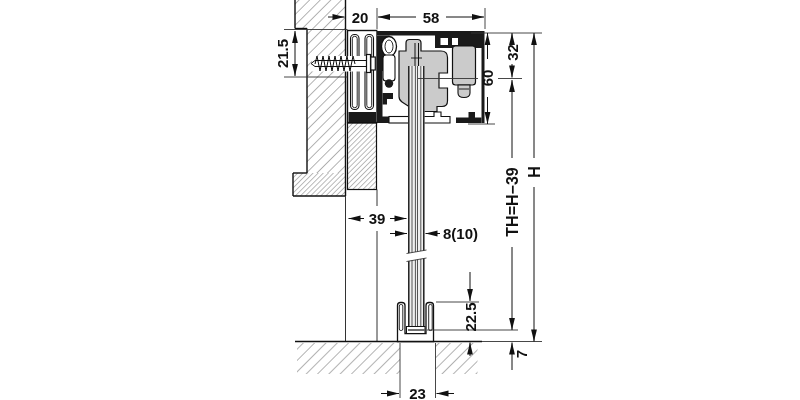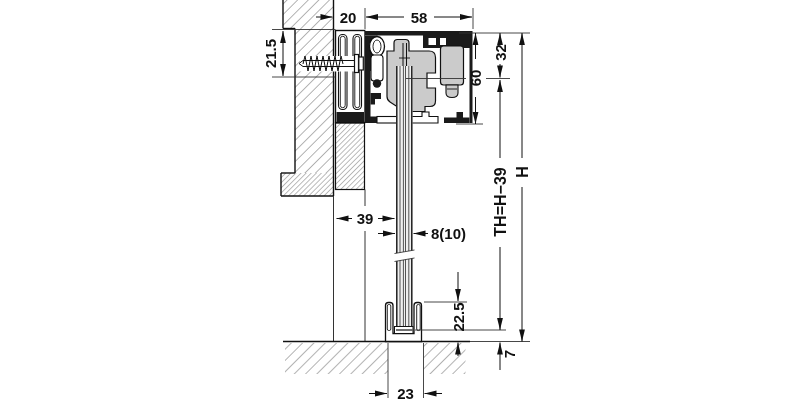--- a/index.html
+++ b/index.html
@@ -1,17 +1,17 @@
 <!DOCTYPE html>
 <html><head>
 <meta charset="utf-8">
 <style>
   html,body{margin:0;padding:0;background:#fff;}
   .stage{width:788px;height:400px;position:relative;background:#fff;overflow:hidden;
-         font-family:"Liberation Sans",sans-serif;}
+         font-family:"Liberation Sans",sans-serif;margin-left:12px;}
   svg text{font-family:"Liberation Sans",sans-serif;font-weight:bold;fill:#111;}
   .dim-num{font-size:15px;}
   .dim-big{font-size:16px;}
 </style>
 </head>
 <body>
 
 <div class="stage">
 <svg width="800" height="400" viewBox="0 0 800 400">
   <defs>

